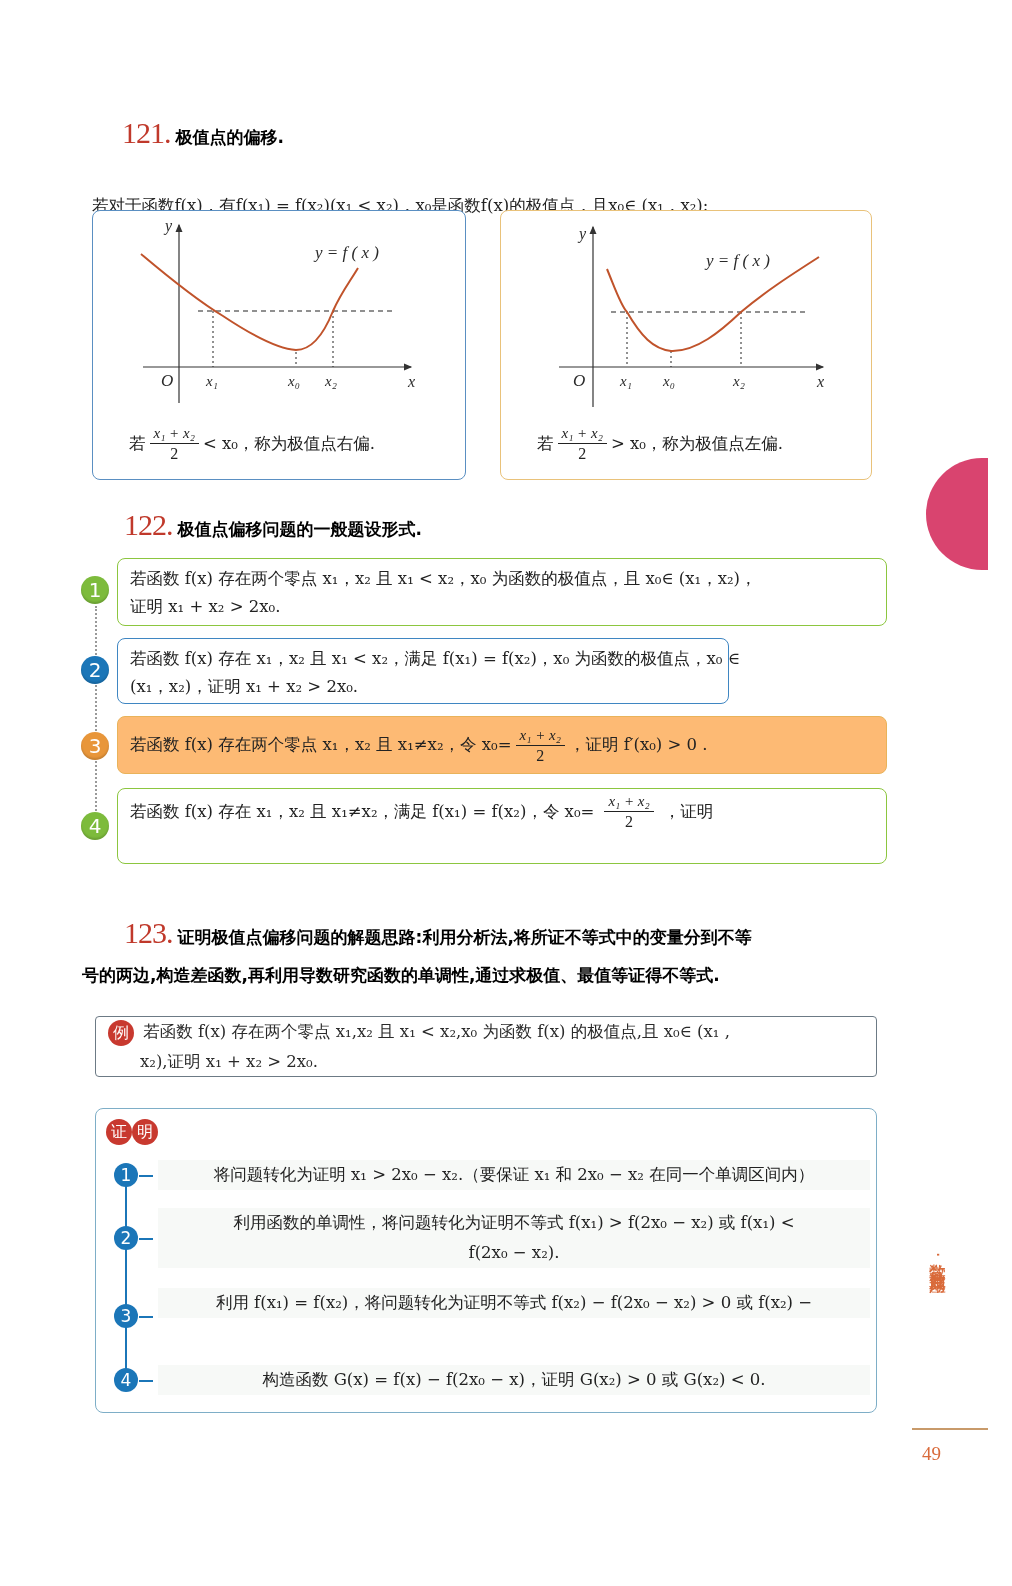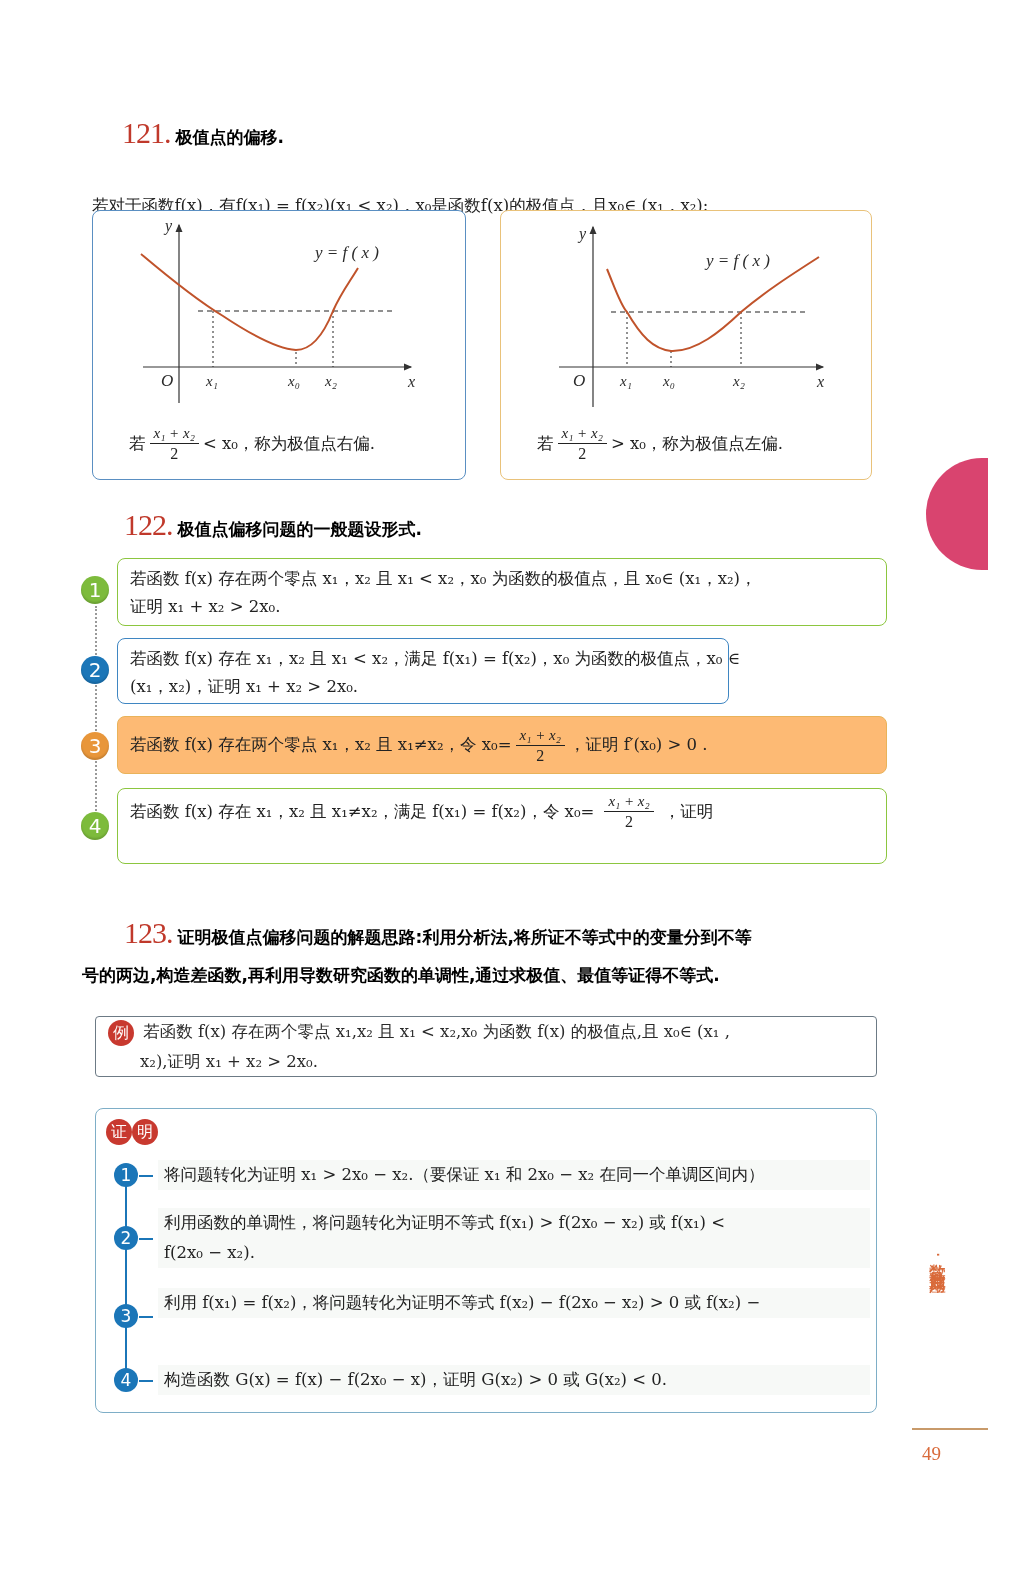--- a/index.html
+++ b/index.html
@@ -57,21 +57,21 @@
     position: absolute; left: 95px; top: 1108px; width: 782px; height: 305px;
     border: 1.5px solid #7eaec7; border-radius: 8px; box-sizing: border-box;
   }
   .step-badge {
     position: absolute; width: 24px; height: 24px; border-radius: 50%;
     background: #1b76b8; color: #fff; font-family: "DejaVu Sans", sans-serif;
     font-size: 17px; display: flex; align-items: center; justify-content: center;
   }
   .step-text {
     position: absolute; font-size: 16.5px; line-height: 30px; color: #222;
-    background: rgba(240,244,240,0.55); padding: 0 6px;
+    background: rgba(240,244,240,0.55); padding: 0 6px; text-align: center;
   }
   .step-line { position: absolute; left: 125px; width: 2px; background: #1b76b8; }
   .connector { position: absolute; height: 1.5px; width: 14px; background: #1b76b8; }
 
   .side-tab {
     position: absolute; left: 926px; top: 458px; width: 62px; height: 112px;
     background: #d9446f; border-radius: 60px 0 0 60px;
   }
   .side-label {
     position: absolute; left: 924px; top: 1250px; width: 24px;

